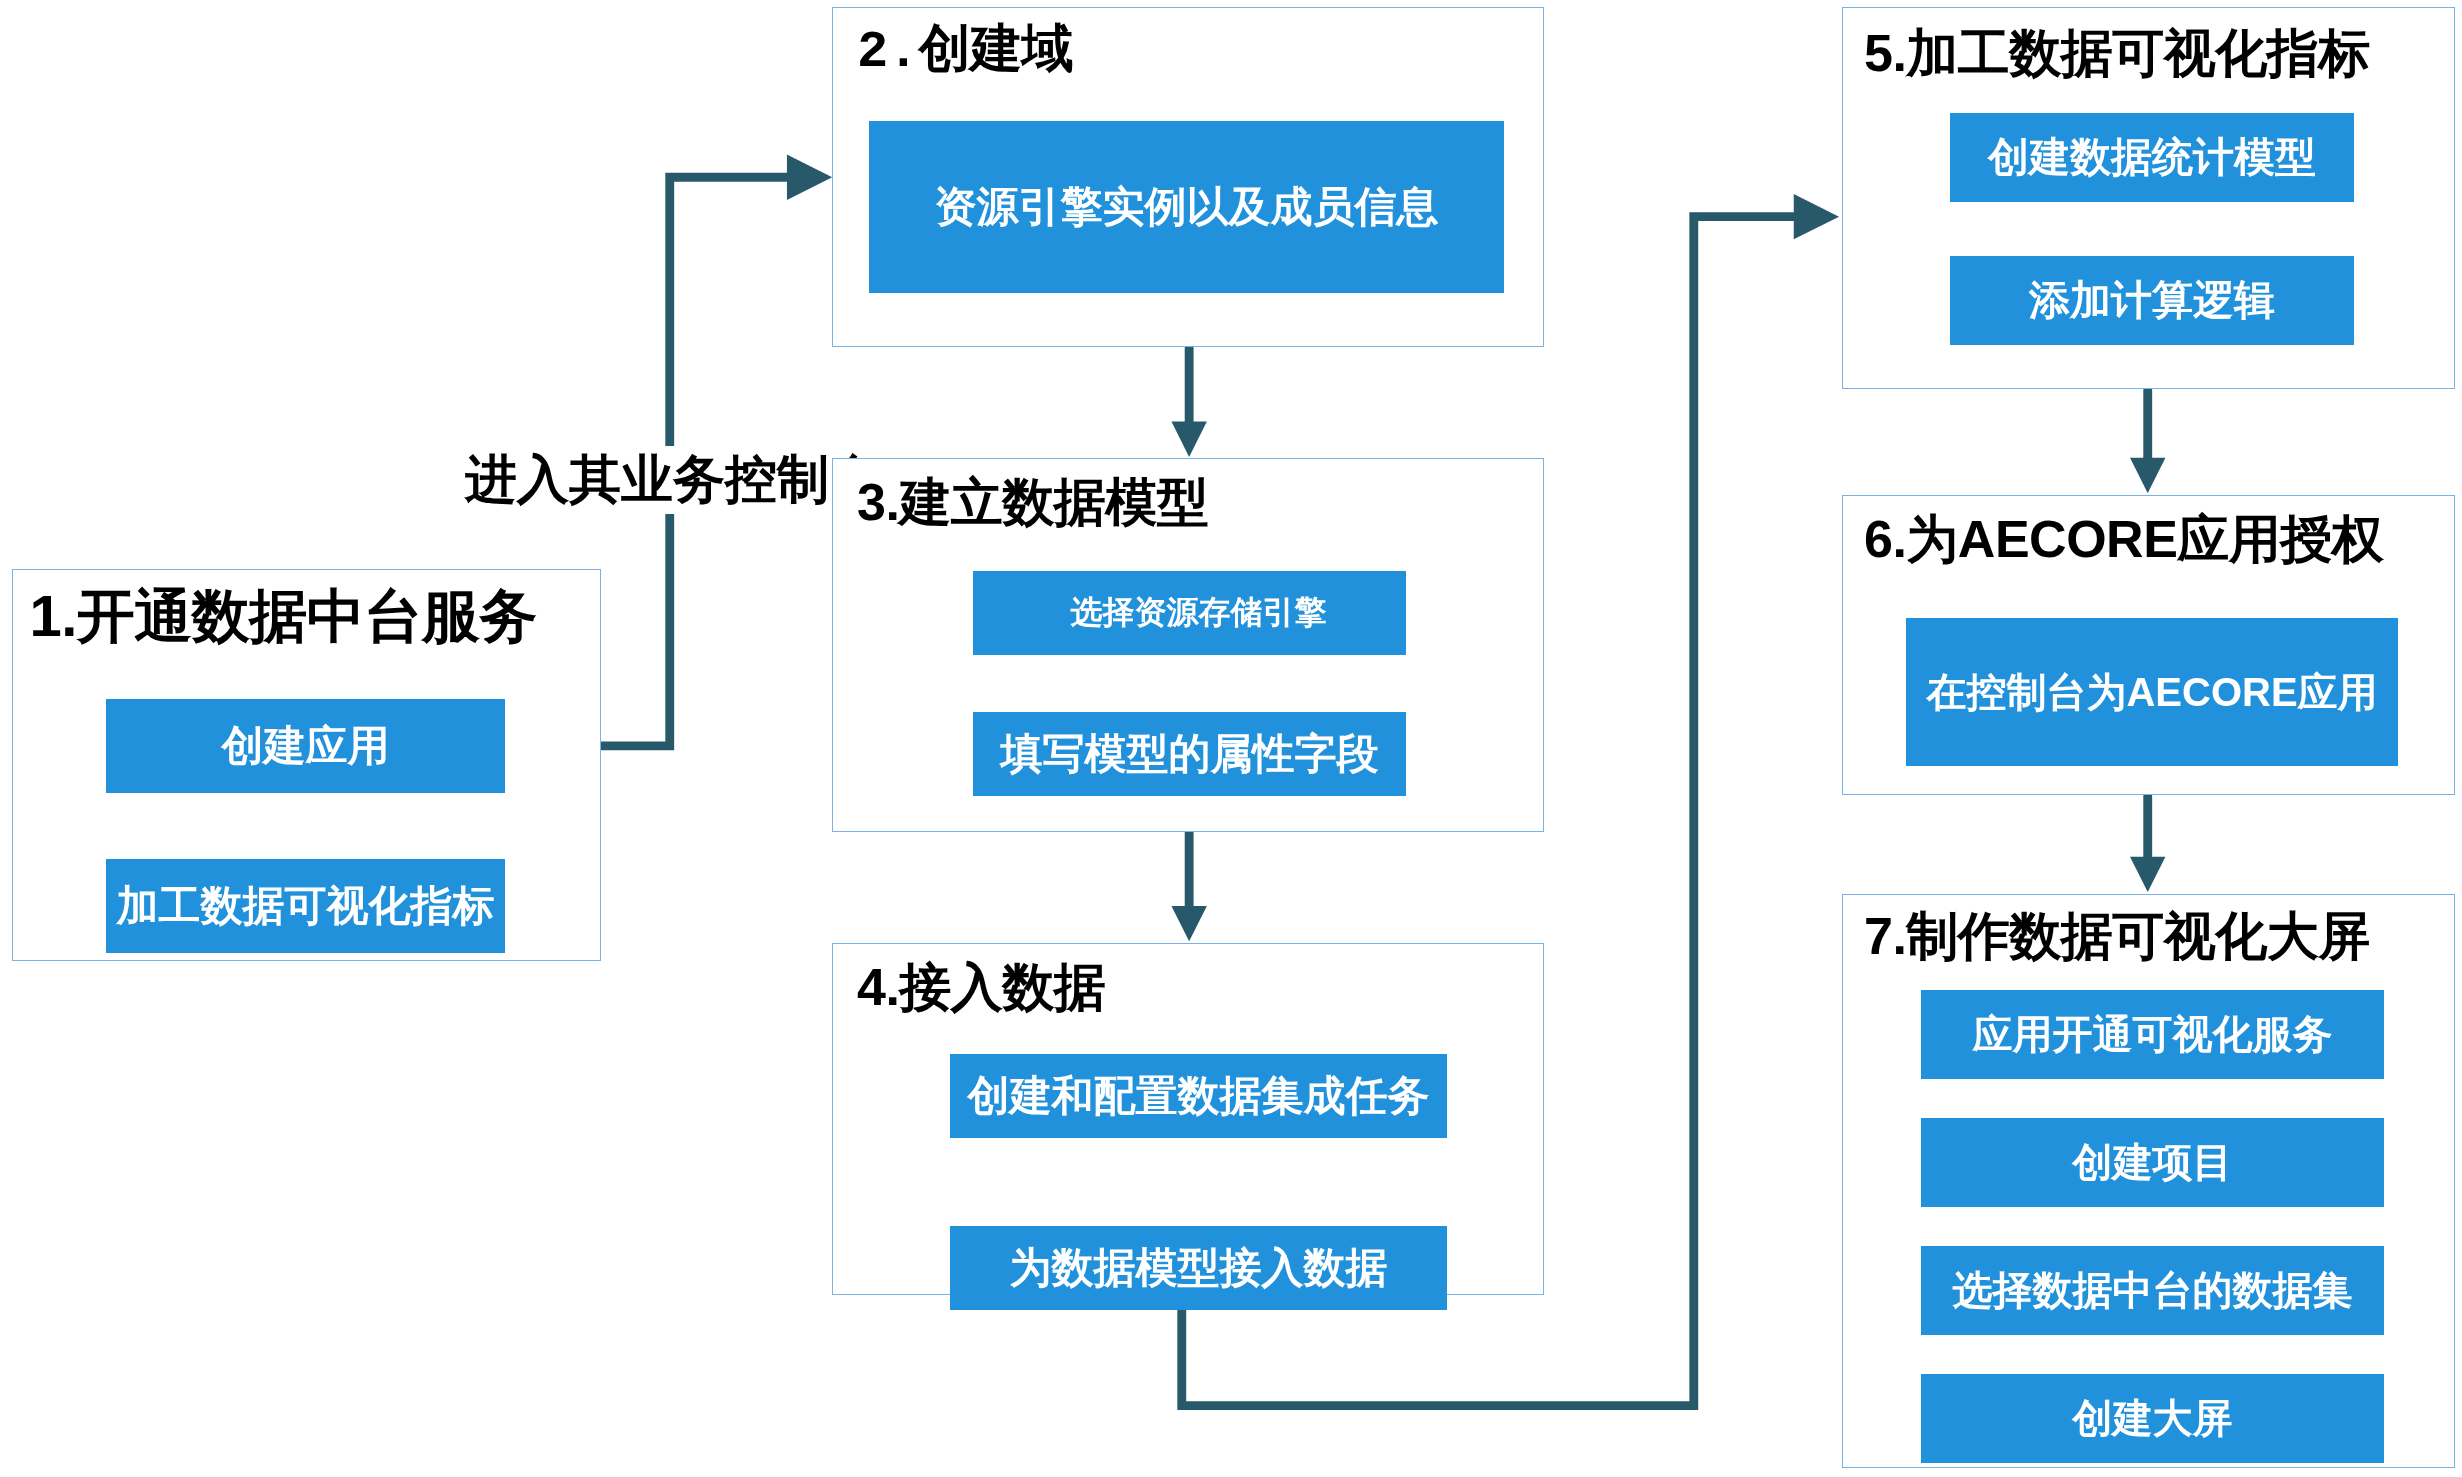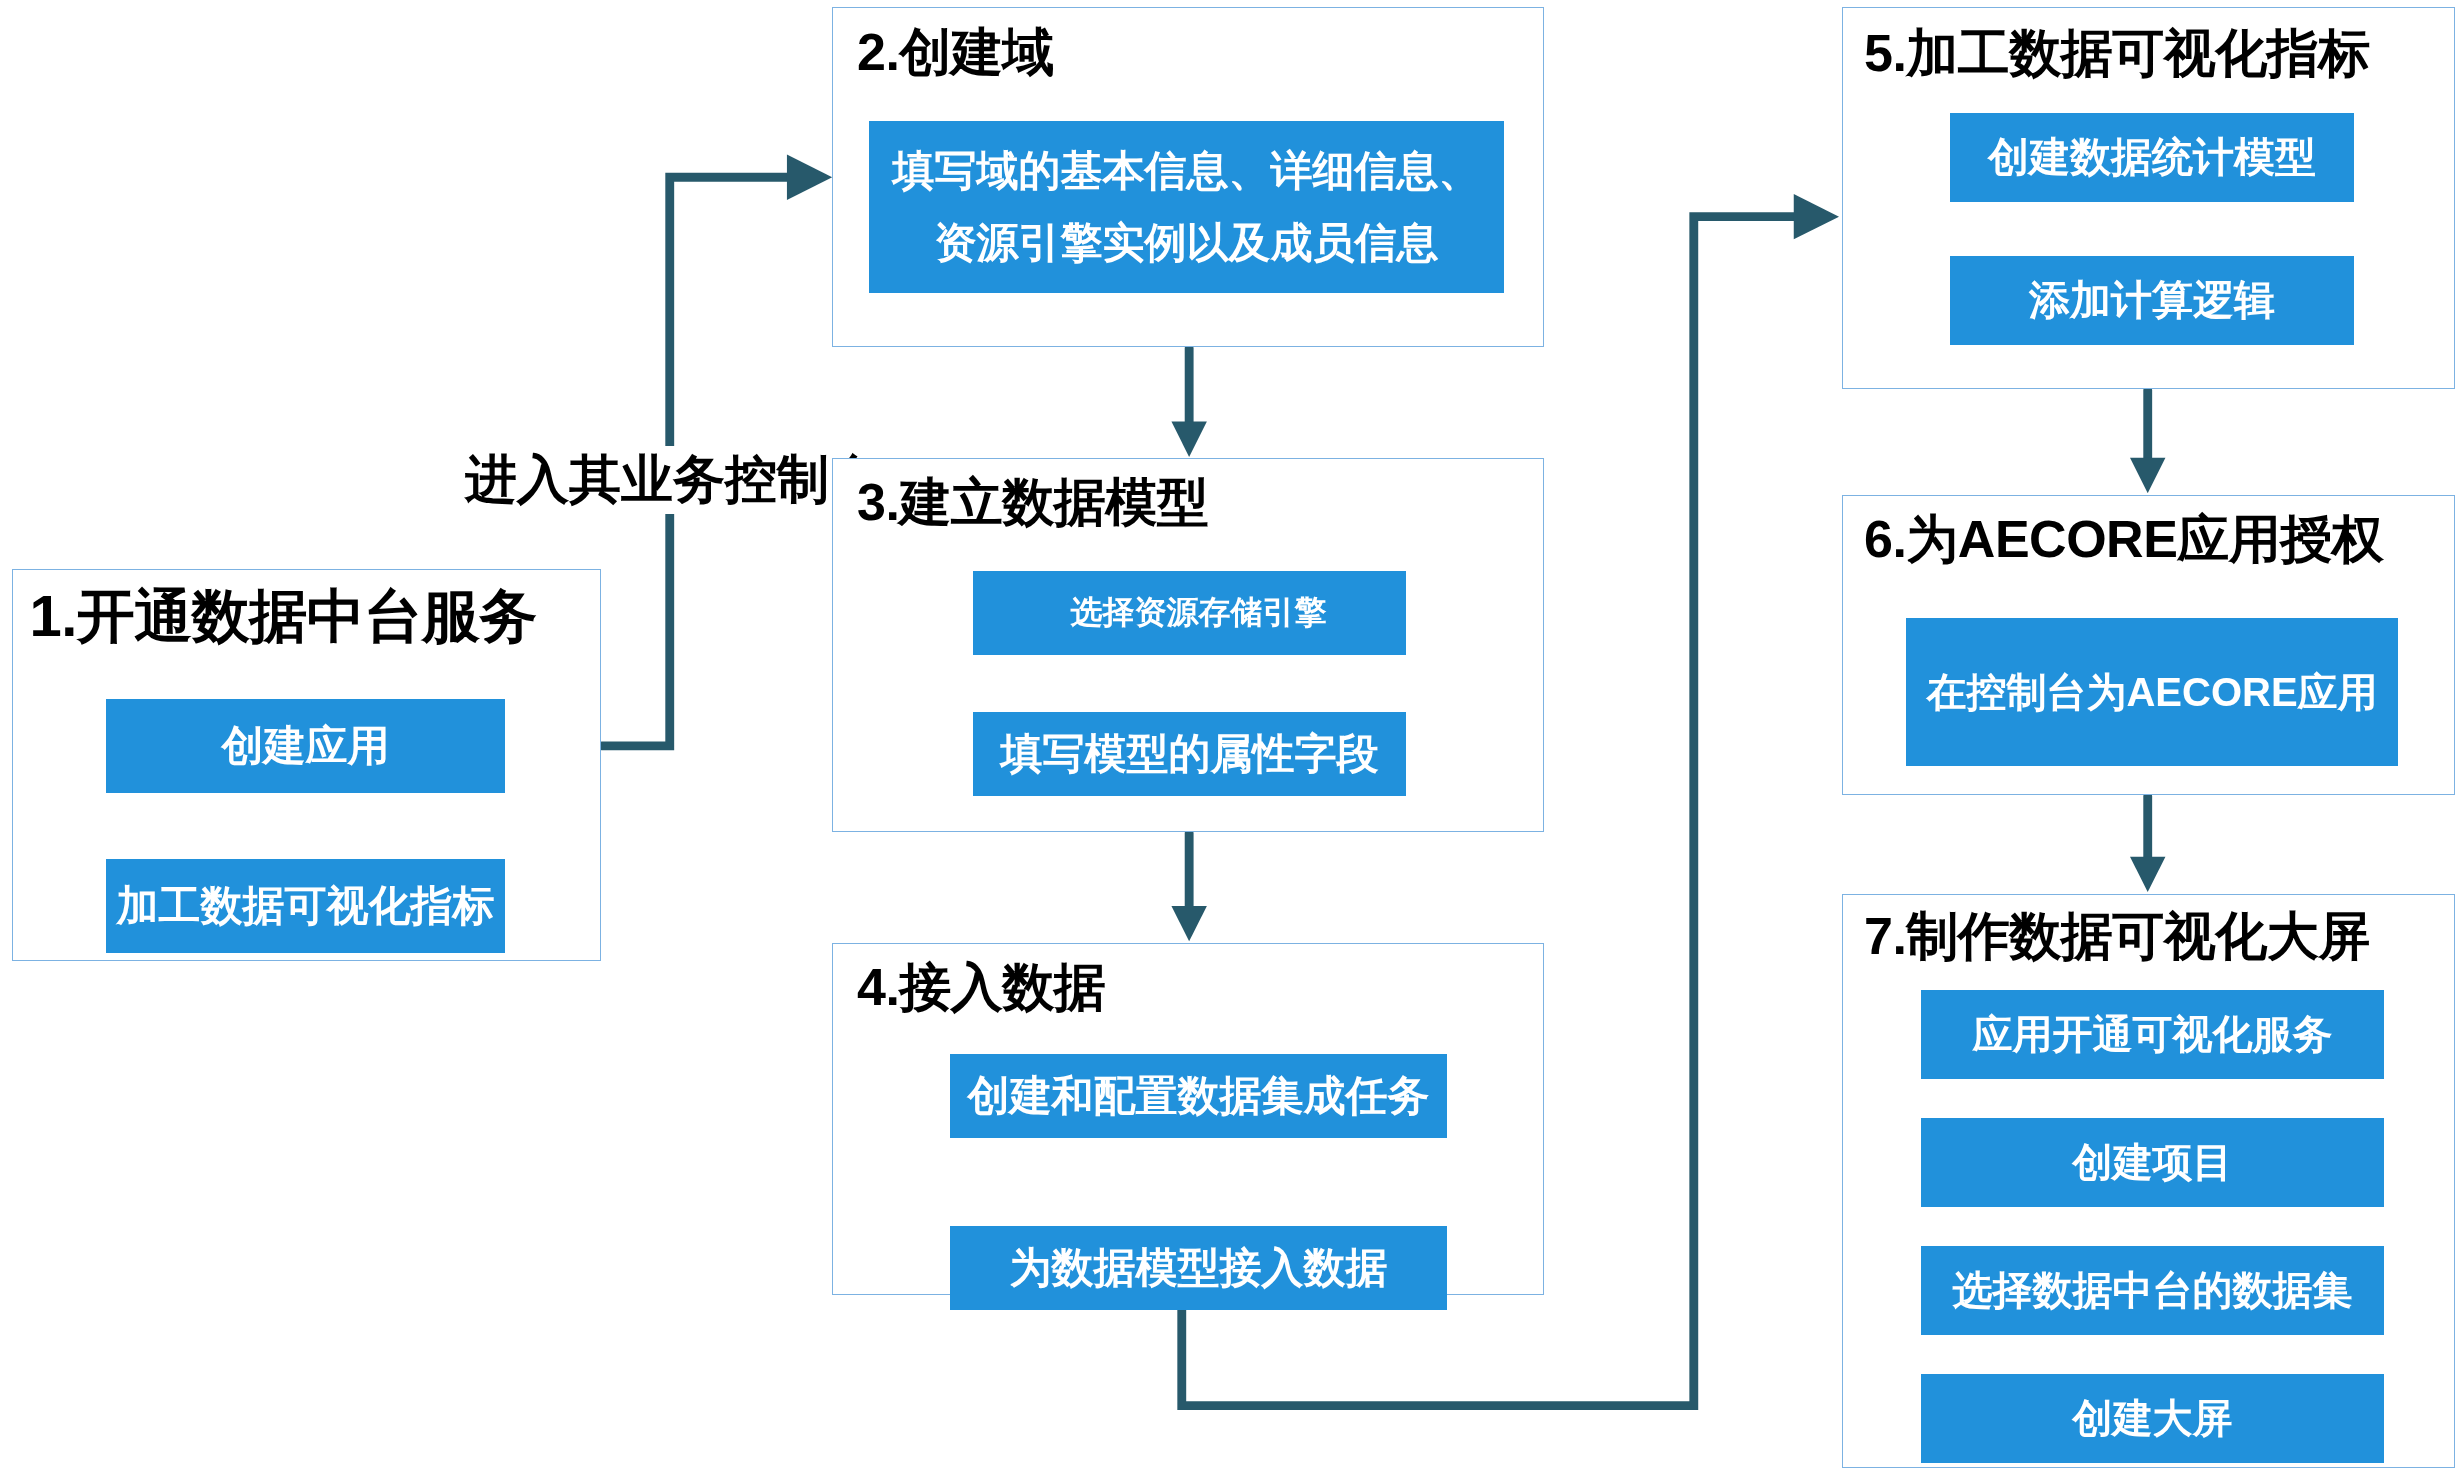--- a/index.html
+++ b/index.html
@@ -94,23 +94,22 @@
 <div class="step" style="left:106px;top:699px;width:399px;height:94px;font-size:42px;">
   <span>创建应用</span>
 </div>
 <div class="step" style="left:106px;top:859px;width:399px;height:94px;font-size:42px;">
   <span>加工数据可视化指标</span>
 </div>
 
 <div class="edge-label" style="left:458px;top:446px;font-size:52px;">进入其业务控制台</div>
 
 <div class="panel" style="left:832px;top:7.4px;width:712px;height:340px;"></div>
-<div class="panel-title" style="left:857px;top:23.6px;font-size:52px;">2.创建域</div>
+<div class="panel-title" style="left:857px;top:23.6px;font-size:52px;font-family:Liberation Mono, monospace;">2.创建域</div>
 <div class="step" style="left:869px;top:121px;width:635px;height:172px;font-size:42px;">
-  <span>填写域的基本信息、详细信息、</span>
   <span>资源引擎实例以及成员信息</span>
 </div>
 
 <div class="panel" style="left:832px;top:458px;width:712px;height:374px;"></div>
 <div class="panel-title" style="left:857px;top:474px;font-size:52px;">3.建立数据模型</div>
 <div class="step" style="left:973px;top:571px;width:433px;height:84px;font-size:32px;padding-left:18px;">
   <span>选择资源存储引擎</span>
 </div>
 <div class="step" style="left:973px;top:712px;width:433px;height:84px;font-size:42px;">
   <span>填写模型的属性字段</span>

